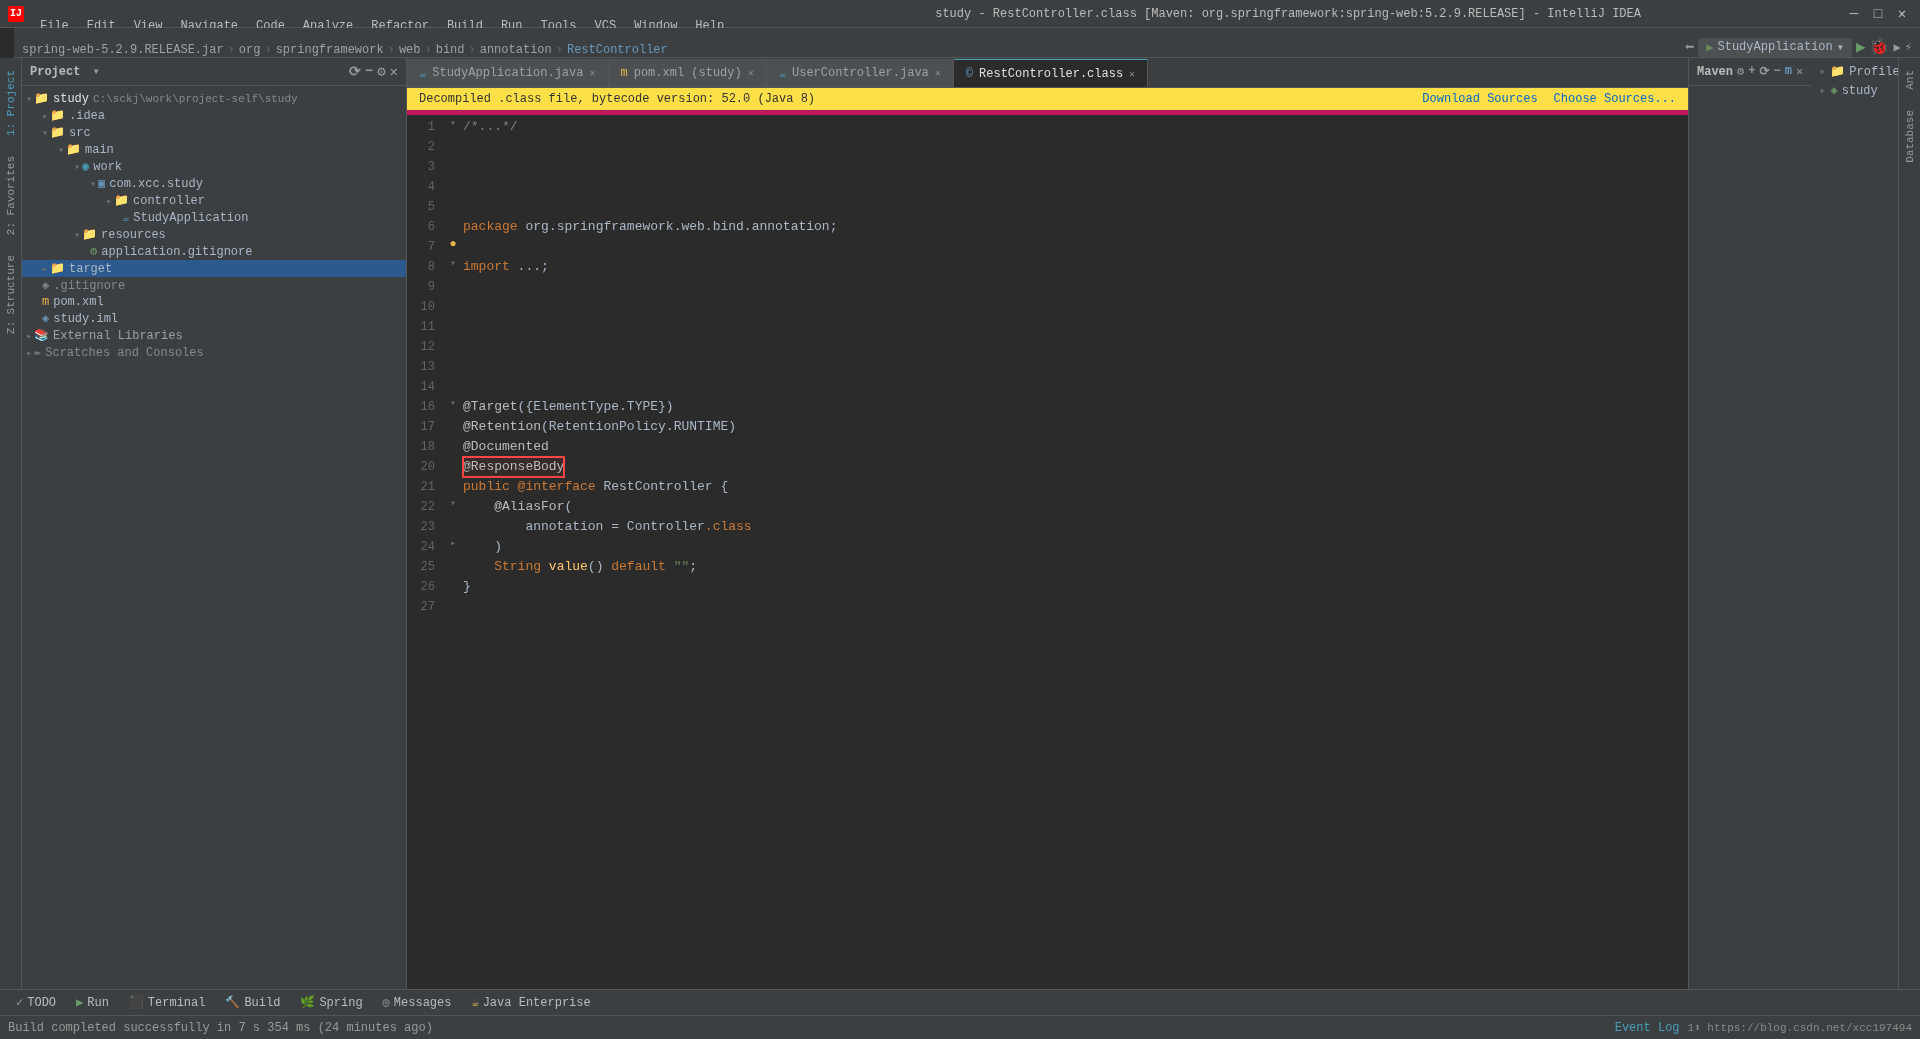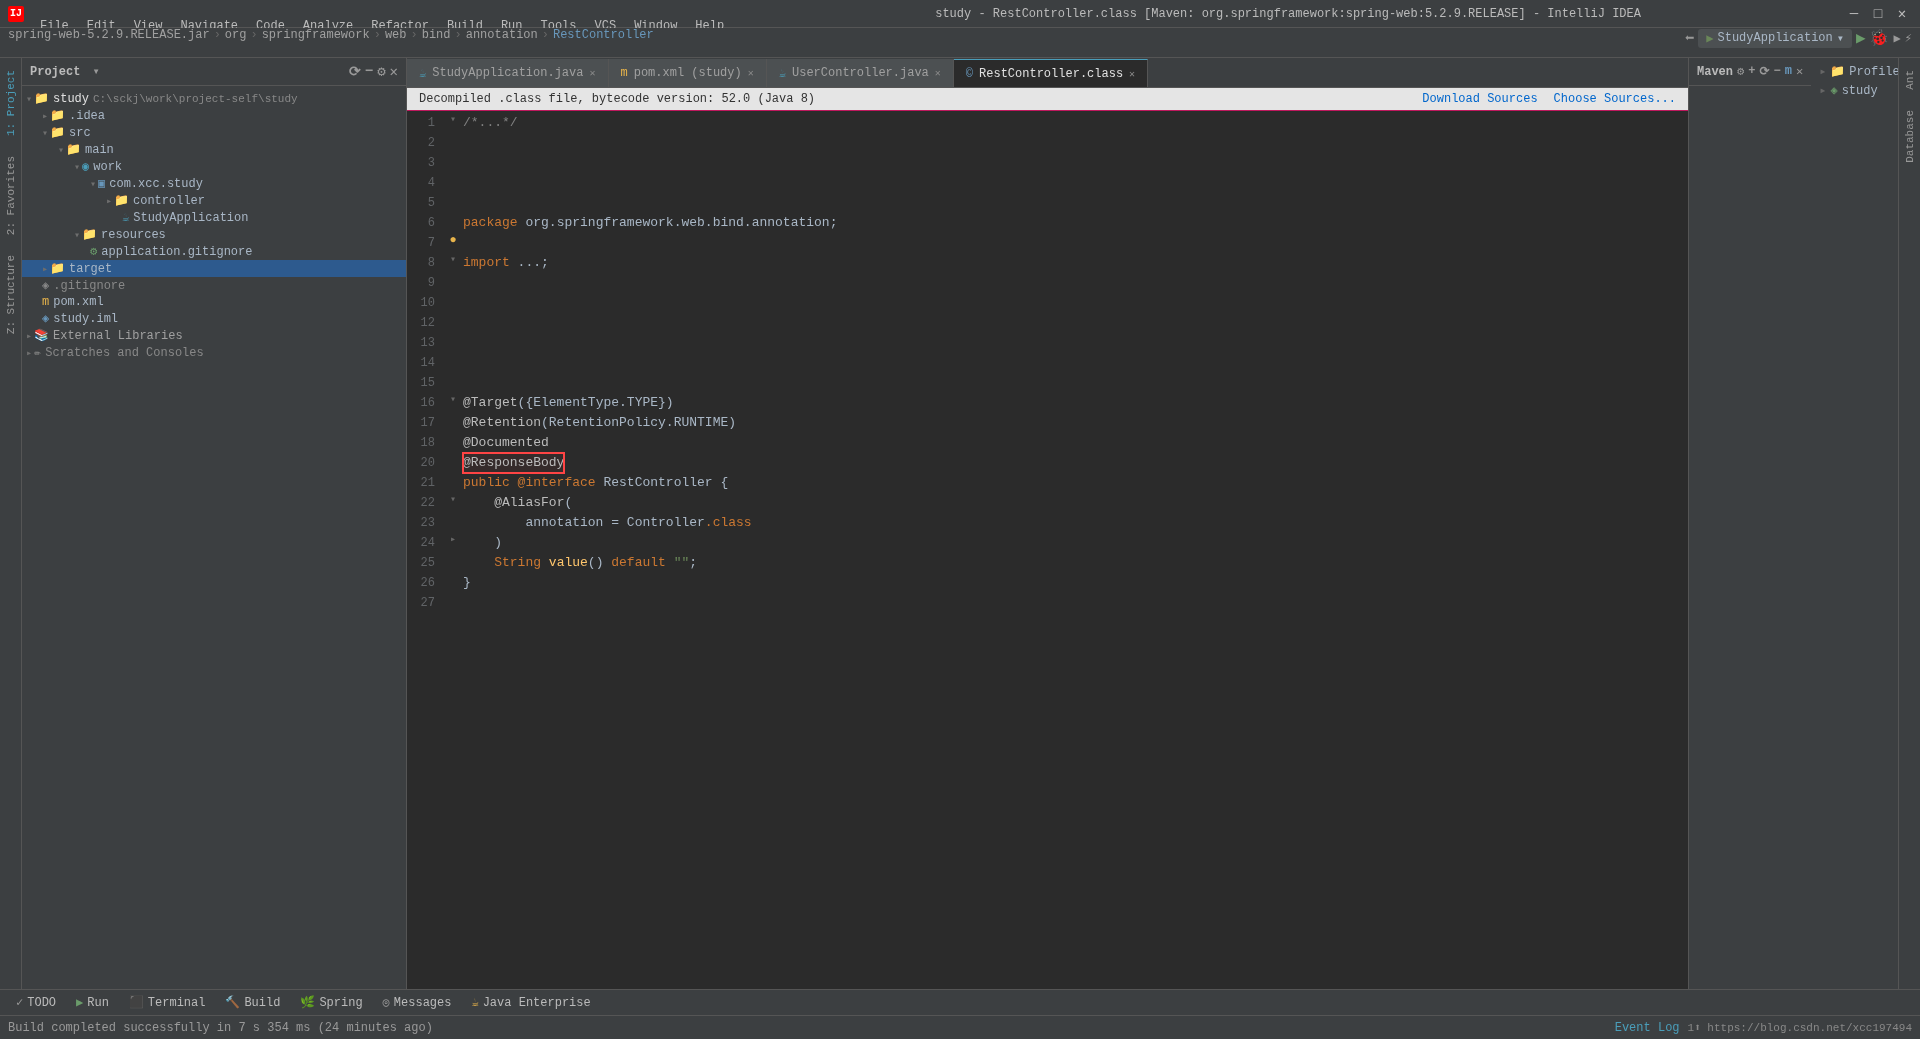--- a/index.html
+++ b/index.html
@@ -8,21 +8,21 @@
     
     .titlebar { height: 28px; background: #3c3f41; display: flex; align-items: center; padding: 0 8px; border-bottom: 1px solid #555; }
     .titlebar-icon { width: 16px; height: 16px; background: #ff0000; border-radius: 2px; margin-right: 8px; display: flex; align-items: center; justify-content: center; color: white; font-size: 10px; font-weight: bold; }
     .titlebar-menus { display: flex; gap: 2px; }
     .titlebar-menu { padding: 2px 8px; font-size: 12px; color: #bbbbbb; cursor: pointer; margin-top: 24px; }
     .titlebar-title { flex: 1; text-align: center; font-size: 12px; color: #bbbbbb; }
     .titlebar-controls { display: flex; gap: 4px; }
     .titlebar-btn { width: 20px; height: 16px; display: flex; align-items: center; justify-content: center; cursor: pointer; color: #bbbbbb; font-size: 14px; }
 
     
-    .navbar { height: 30px; background: #3c3f41; display: flex; align-items: flex-start; padding: 0 8px; border-bottom: 1px solid #555; gap: 4px; }
+    .navbar { height: 30px; background: #3c3f41; display: flex; align-items: flex-end; padding: 0 8px; border-bottom: 1px solid #555; gap: 4px; margin-left: 14px; }
     .navbar-breadcrumb { display: flex; align-items: center; gap: 2px; font-size: 12px; color: #a0a0a0; flex: 1; }
     .navbar-breadcrumb span { color: #a0a0a0; }
     .navbar-breadcrumb .sep { color: #666; margin: 0 2px; }
     .navbar-breadcrumb .annotated { color: #6897bb; }
     .navbar-right { display: flex; align-items: center; gap: 4px; }
     .run-config { display: flex; align-items: center; gap: 4px; background: #4c5052; padding: 2px 8px; border-radius: 3px; font-size: 12px; }
 
     
     .sidebar { width: 385px; background: #3c3f41; border-right: 1px solid #555; display: flex; flex-direction: column; }
     .sidebar-header { height: 28px; background: #3c3f41; display: flex; align-items: center; padding: 0 8px; border-bottom: 1px solid #555; font-size: 12px; font-weight: bold; color: #bbbbbb; gap: 8px; }
@@ -36,21 +36,21 @@
     .tree-label { font-size: 12px; }
 
     
     .tabs-bar { height: 30px; background: #3c3f41; display: flex; align-items: flex-end; border-bottom: 1px solid #555; overflow: hidden; }
     .tab { display: flex; align-items: center; padding: 4px 12px; background: #4c5052; border-right: 1px solid #555; font-size: 12px; cursor: pointer; height: 28px; gap: 6px; color: #a0a0a0; }
     .tab.active { background: #2b2b2b; color: #e0e0e0; border-top: 1px solid #4a9eba; }
     .tab-close { font-size: 10px; color: #888; cursor: pointer; }
 
     
     .editor-area { flex: 1; background: #2b2b2b; display: flex; flex-direction: column; }
-    .editor-notice { background: #e5e5e5; color: #333; font-size: 12px; padding: 4px 12px; display: flex; align-items: center; justify-content: space-between; border-bottom: 1px solid #be185d; }
+    .editor-notice { background: #fde047; color: #333; font-size: 12px; padding: 4px 12px; display: flex; align-items: center; justify-content: space-between; border-bottom: 5px solid #be185d; }
     .notice-links { display: flex; gap: 16px; text-align: right; }
     .notice-link { color: #0066cc; cursor: pointer; text-decoration: none; }
     .code-editor { flex: 1; display: flex; overflow: hidden; }
     .kw { color: #cc7832; }
     .annotation { color: #bbb; }
     .string { color: #6a8759; }
     .comment { color: #808080; }
     .classname { color: #a9b7c6; }
     .method { color: #ffc66d; }
     .highlighted-box { outline: 2px solid #ff4444; outline-offset: -1px; background: rgba(255,68,68,0.05); display: inline-block; }
@@ -376,36 +376,36 @@
               <div class="line-num-col">9</div>
               <div class="gutter-col"></div>
               <div class="code-col"> </div>
             </div>
             <div class="code-row">
               <div class="line-num-col">10</div>
               <div class="gutter-col"></div>
               <div class="code-col"> </div>
             </div>
             <div class="code-row">
+              <div class="line-num-col">11</div>
+              <div class="gutter-col"></div>
+              <div class="code-col"> </div>
+            </div>
+            <div class="code-row">
               <div class="line-num-col">12</div>
               <div class="gutter-col"></div>
               <div class="code-col"> </div>
             </div>
             <div class="code-row">
               <div class="line-num-col">13</div>
               <div class="gutter-col"></div>
               <div class="code-col"> </div>
             </div>
             <div class="code-row">
               <div class="line-num-col">14</div>
-              <div class="gutter-col"></div>
-              <div class="code-col"> </div>
-            </div>
-            <div class="code-row">
-              <div class="line-num-col">15</div>
               <div class="gutter-col"></div>
               <div class="code-col"> </div>
             </div>
 
             <div class="code-row">
               <div class="line-num-col">16</div>
               <div class="gutter-col">
                   <span class="collapse-icon">▾</span>
                 </div>
               <div class="code-col"><span class="annotation">@Target</span><span>({</span><span>ElementType</span><span>.TYPE})</span></div>

